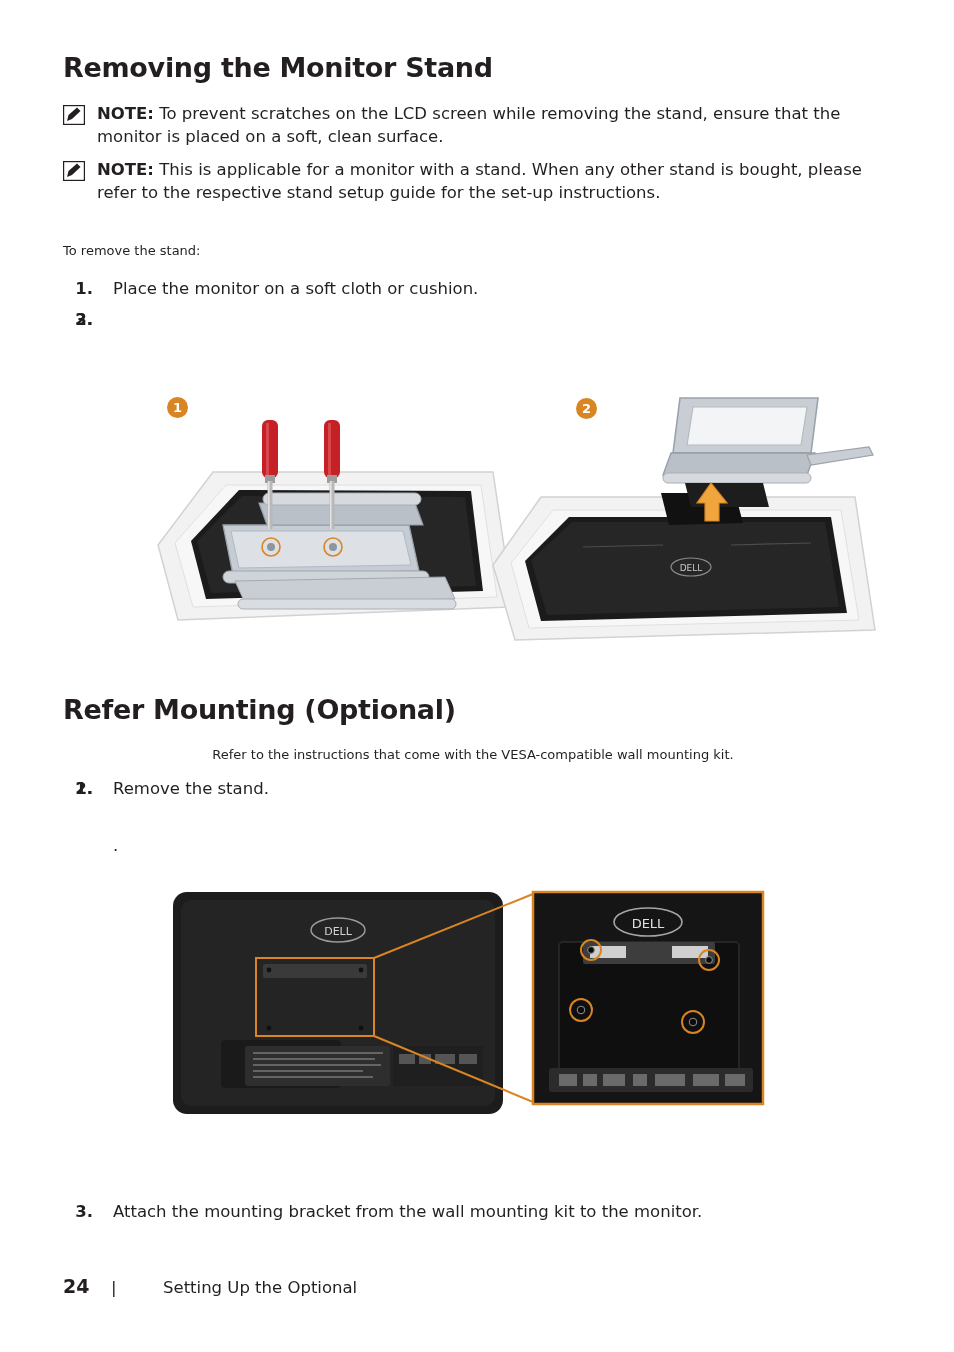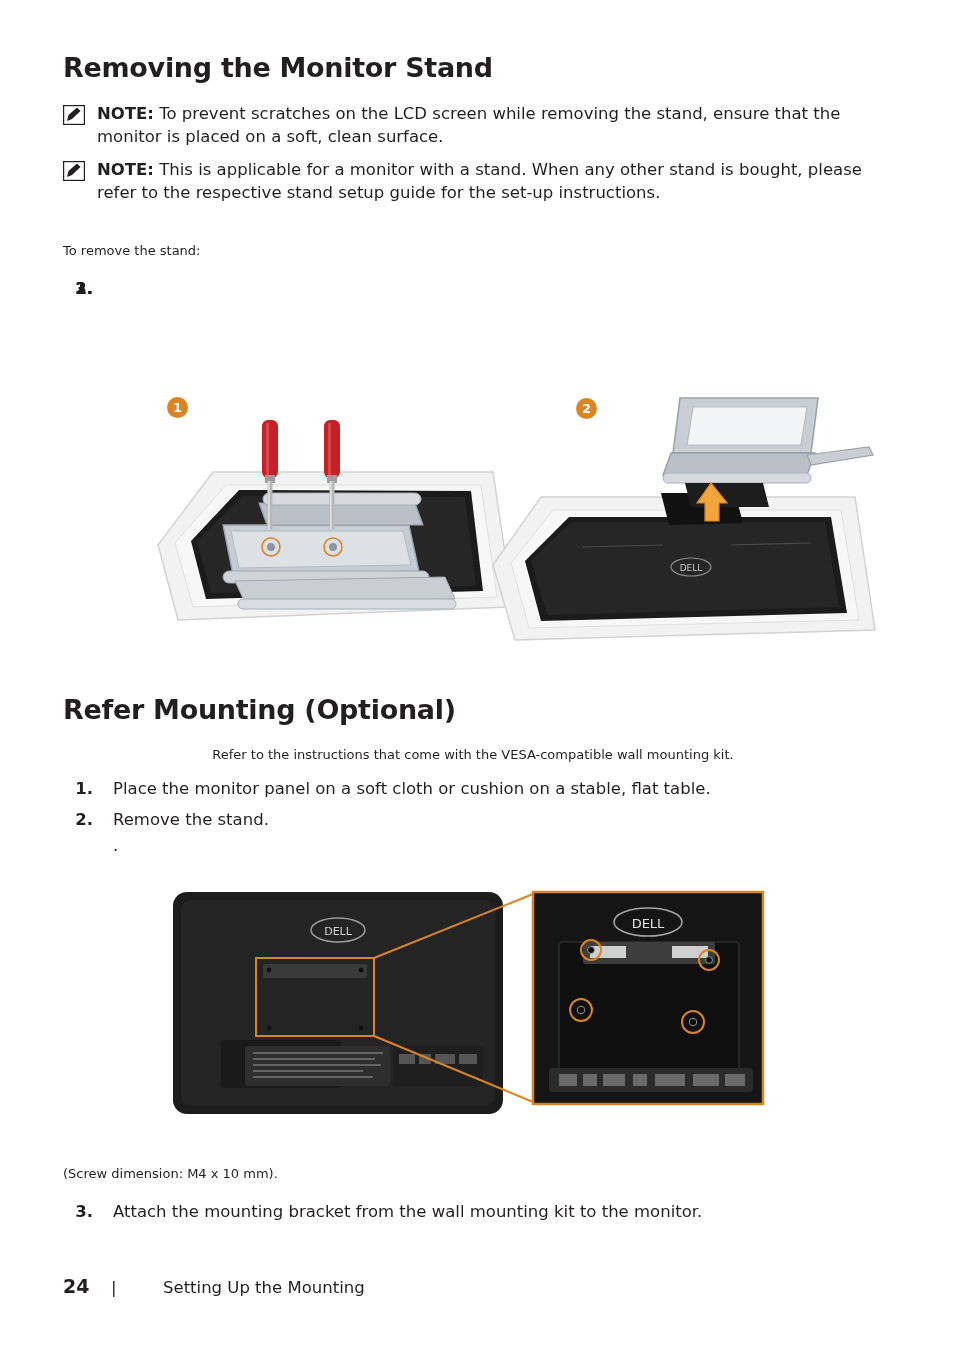--- a/index.html
+++ b/index.html
@@ -170,21 +170,21 @@
         <rect x="0.5" y="0.5" width="21" height="19" fill="#ffffff" stroke="#231f20" stroke-width="1.4"></rect>
         <polygon points="4,16 5.5,10 14,2.5 17.5,6 9,14" fill="#231f20"></polygon>
       </svg>
     </span>
     <span class="note-text"><b>NOTE:</b><span> This is applicable for a monitor with a stand. When any other stand is bought, please refer to the respective stand setup guide for the set-up instructions.</span></span>
   </div>
 
   <div class="para" id="para-toremove">To remove the stand:</div>
 
   <ol class="steps" id="steps-remove">
-    <li><span class="num">1.</span></li>
+    <li><span class="num">1.</span><span>Place the monitor on a soft cloth or cushion.</span></li>
     <li><span class="num">2.</span></li>
     <li><span class="num">3.</span></li>
   </ol>
 
   <div id="fig-stand">
     <svg width="830" height="290" viewBox="0 0 830 290">
 
       <g>
 
         <polygon points="95,170 150,97 430,97 450,232 115,245" fill="#f2f2f2" stroke="#d2d2d2" stroke-width="1.5"></polygon>
@@ -266,21 +266,21 @@
       </g>
     </svg>
     <div class="badge" style="left:104px; top:22px;">1</div>
     <div class="badge" style="left:513px; top:23px;">2</div>
   </div>
 
   <h1 class="section-title" id="title-wall">Refer Mounting (Optional)</h1>
   <div class="para" id="para-refer">Refer to the instructions that come with the VESA-compatible wall mounting kit.</div>
 
   <ol class="steps" id="steps-wall">
-    <li><span class="num">1.</span><span>Place the monitor panel on a soft cloth or cushion on a stable, flat table.</span></li>
+    <li><span class="num">1.</span></li>
     <li><span class="num">2.</span><span>Remove the stand.</span></li>
   </ol>
   <div class="dot-line">.</div>
 
   <div id="fig-wall">
     <svg width="830" height="250" viewBox="0 0 830 250">
 
       <rect x="110" y="12" width="330" height="222" rx="14" fill="#1c1c1c"></rect>
       <rect x="118" y="20" width="314" height="206" rx="10" fill="#242424"></rect>
 
@@ -337,25 +337,24 @@
         <rect x="520" y="194" width="14" height="12"></rect>
         <rect x="540" y="194" width="22" height="12"></rect>
         <rect x="570" y="194" width="14" height="12"></rect>
         <rect x="592" y="194" width="30" height="12"></rect>
         <rect x="630" y="194" width="26" height="12"></rect>
         <rect x="662" y="194" width="20" height="12"></rect>
       </g>
     </svg>
   </div>
 
-  <div class="para" id="para-screwdim">(Screw dimension: M4 x 10 mm).</div>
 
   <ol class="steps" id="steps-wall-3">
     <li><span class="num">3.</span><span>Attach the mounting bracket from the wall mounting kit to the monitor.</span></li>
   </ol>
 
   <div class="footer">
     <span class="pagenum">24</span>
     <span class="sep">|</span>
-    <span>Setting Up the Mounting</span>
+    <span>Setting Up the Optional</span>
   </div>
 
 </div>
 
 </body></html>

